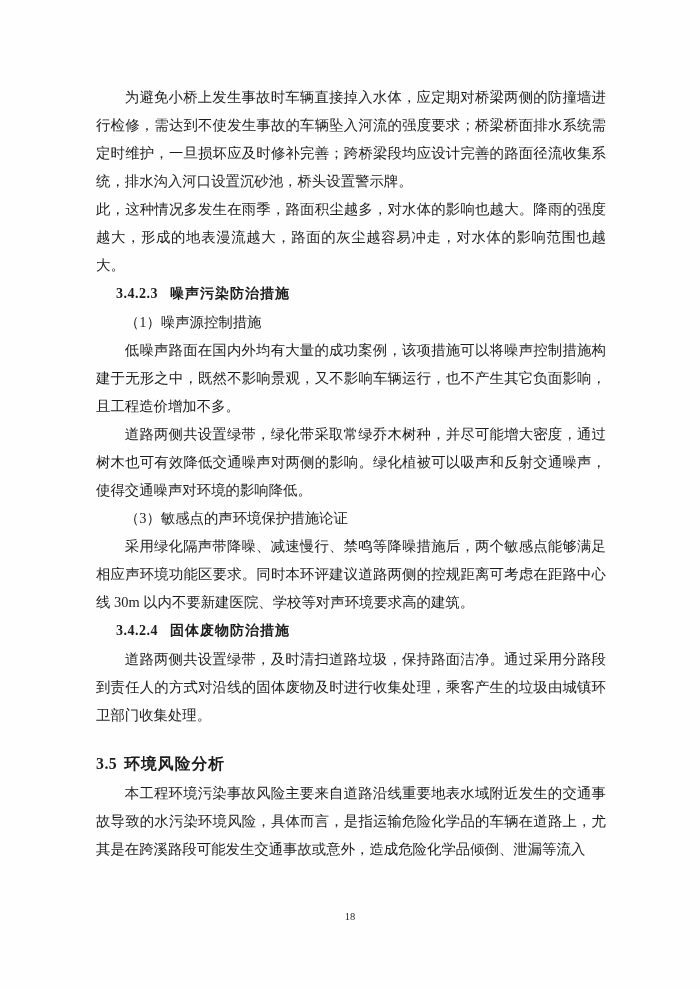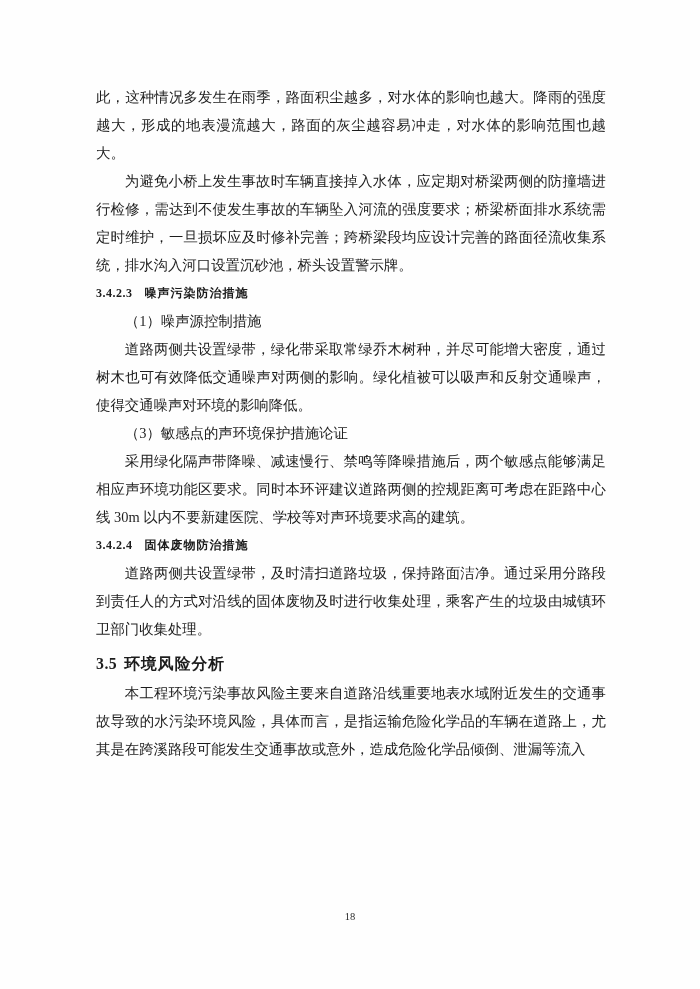--- a/index.html
+++ b/index.html
@@ -28,29 +28,30 @@
     line-height: 28px;
     text-align: justify;
     text-justify: inter-ideograph;
     line-break: strict;
     word-break: normal;
   }
   p.body.indent {
     text-indent: 2em;
   }
   .h3 {
-    font-size: 12px;
+    font-size: 14px;
     line-height: 28px;
     font-weight: bold;
+    margin-left: 20px;
   }
   .h2 {
     font-size: 15.8px;
     line-height: 30px;
     font-weight: bold;
-    margin-top: 6px;
+    margin-top: 20px;
   }
   .hnum {
     font-family: "Liberation Serif", "DejaVu Serif", serif;
     font-weight: bold;
     margin-right: 12px;
     letter-spacing: 0.5px;
   }
   .h2 .hnum {
     margin-right: 7px;
   }
@@ -68,24 +69,25 @@
     font-size: 10.5px;
     color: #2a2a2a;
     font-family: "Liberation Serif", "DejaVu Serif", serif;
   }
 </style>
 </head>
 <body>
 
 <div class="page">
   <div class="content" id="content">
+      <p class="body indent">为避免小桥上发生事故时车辆直接掉入水体，应定期对桥梁两侧的防撞墙进行检修，需达到不使发生事故的车辆坠入河流的强度要求；桥梁桥面排水系统需定时维护，一旦损坏应及时修补完善；跨桥梁段均应设计完善的路面径流收集系统，排水沟入河口设置沉砂池，桥头设置警示牌。</p>
       <p class="body">此，这种情况多发生在雨季，路面积尘越多，对水体的影响也越大。降雨的强度越大，形成的地表漫流越大，路面的灰尘越容易冲走，对水体的影响范围也越大。</p>
-      <p class="body indent">为避免小桥上发生事故时车辆直接掉入水体，应定期对桥梁两侧的防撞墙进行检修，需达到不使发生事故的车辆坠入河流的强度要求；桥梁桥面排水系统需定时维护，一旦损坏应及时修补完善；跨桥梁段均应设计完善的路面径流收集系统，排水沟入河口设置沉砂池，桥头设置警示牌。</p>
       <div class="h3"><span class="hnum">3.4.2.3</span><span class="htitle">噪声污染防治措施</span></div>
       <p class="body indent">（1）噪声源控制措施</p>
+      <p class="body indent">低噪声路面在国内外均有大量的成功案例，该项措施可以将噪声控制措施构建于无形之中，既然不影响景观，又不影响车辆运行，也不产生其它负面影响，且工程造价增加不多。</p>
       <p class="body indent">道路两侧共设置绿带，绿化带采取常绿乔木树种，并尽可能增大密度，通过树木也可有效降低交通噪声对两侧的影响。绿化植被可以吸声和反射交通噪声，使得交通噪声对环境的影响降低。</p>
       <p class="body indent">（3）敏感点的声环境保护措施论证</p>
       <p class="body indent">采用绿化隔声带降噪、减速慢行、禁鸣等降噪措施后，两个敏感点能够满足相应声环境功能区要求。同时本环评建议道路两侧的控规距离可考虑在距路中心线 30m 以内不要新建医院、学校等对声环境要求高的建筑。</p>
       <div class="h3"><span class="hnum">3.4.2.4</span><span class="htitle">固体废物防治措施</span></div>
       <p class="body indent">道路两侧共设置绿带，及时清扫道路垃圾，保持路面洁净。通过采用分路段到责任人的方式对沿线的固体废物及时进行收集处理，乘客产生的垃圾由城镇环卫部门收集处理。</p>
       <div class="h2"><span class="hnum">3.5</span><span class="htitle">环境风险分析</span></div>
       <p class="body indent">本工程环境污染事故风险主要来自道路沿线重要地表水域附近发生的交通事故导致的水污染环境风险，具体而言，是指运输危险化学品的车辆在道路上，尤其是在跨溪路段可能发生交通事故或意外，造成危险化学品倾倒、泄漏等流入</p>
     </div>
   <div class="footer">18</div>
 </div>

